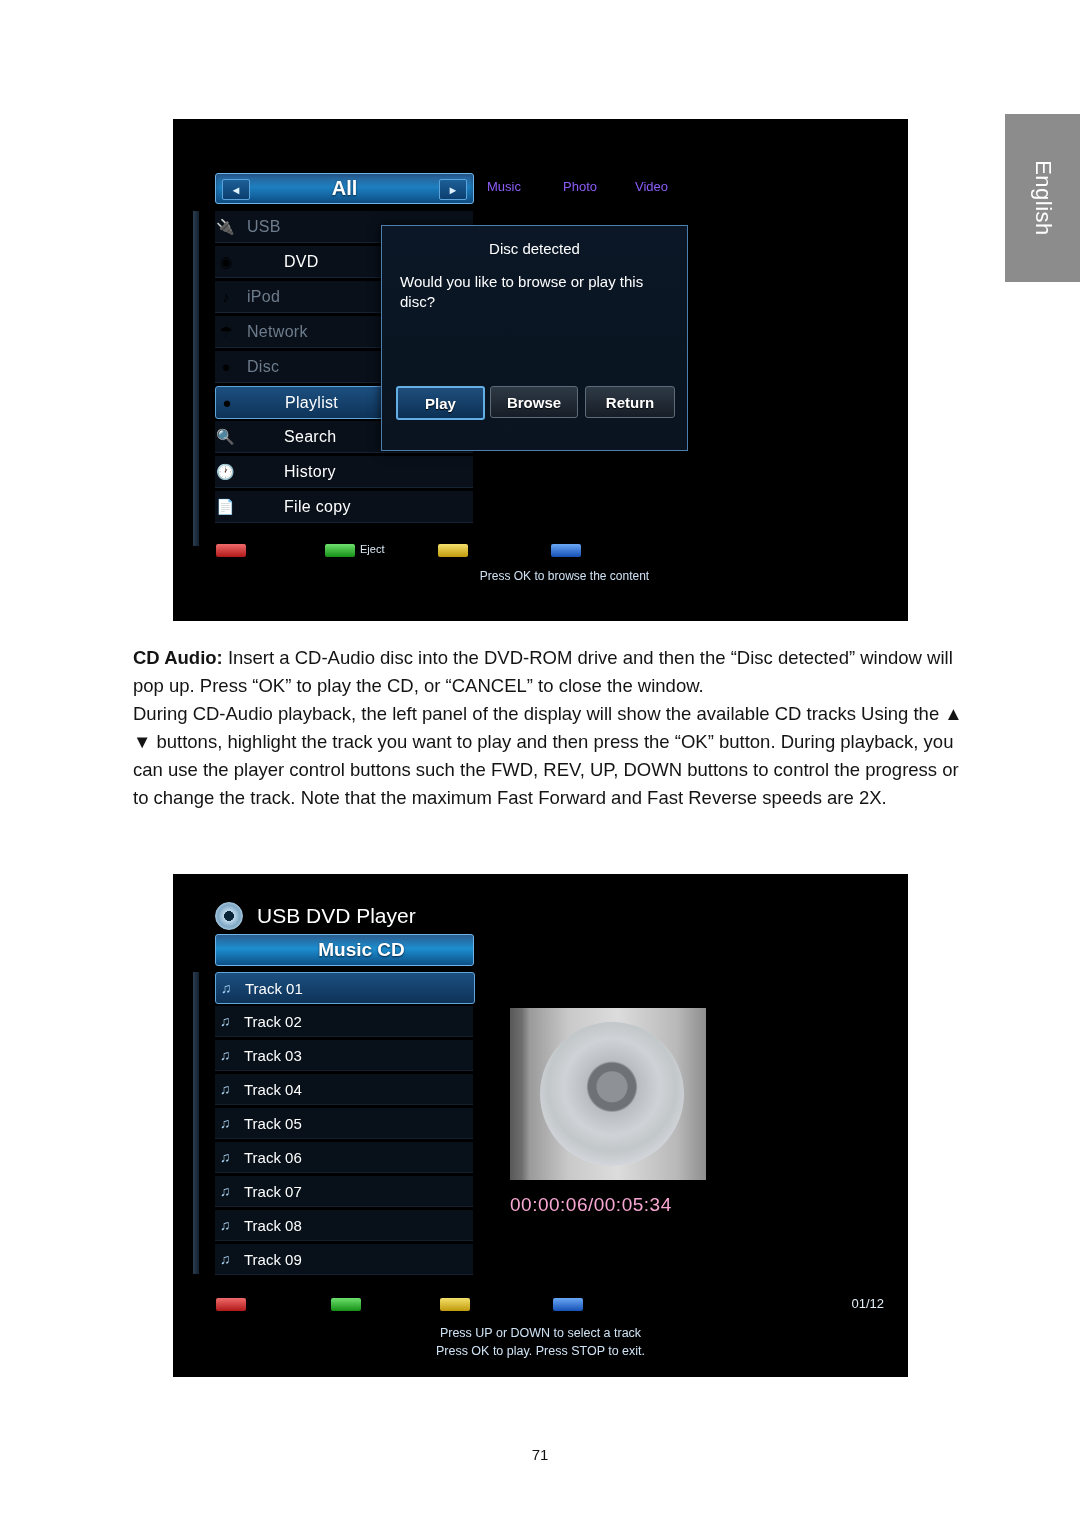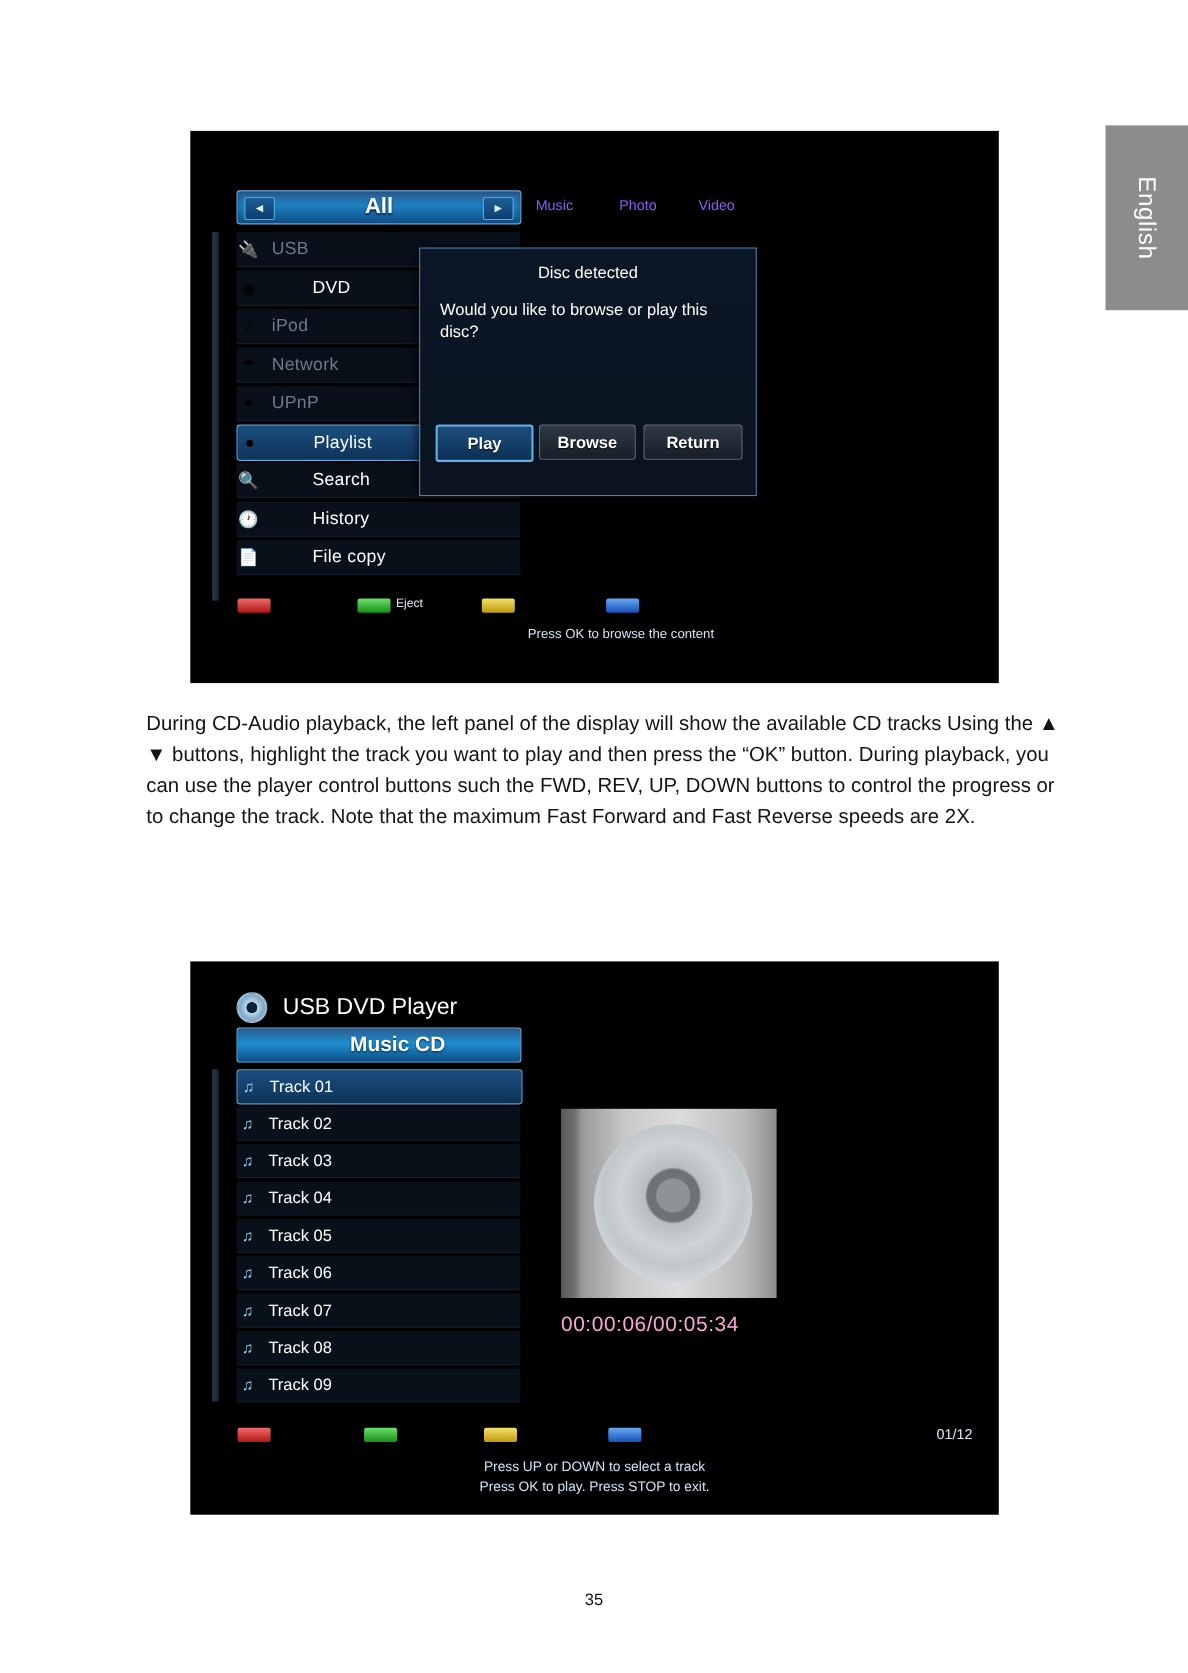--- a/index.html
+++ b/index.html
@@ -417,21 +417,21 @@
       <span class="label">iPod</span>
     </div>
 
     <div class="src-row dim" style="top:105px;">
       <span class="src-icon">☂</span>
       <span class="label">Network</span>
     </div>
 
     <div class="src-row dim" style="top:140px;">
       <span class="src-icon">●</span>
-      <span class="label">UPnP</span>
+      <span class="label">Disc</span>
     </div>
 
     <div class="src-row bright sel" style="top:175px;">
       <span class="src-icon">●</span>
       <span class="label">Playlist</span>
     </div>
 
     <div class="src-row bright" style="top:210px;">
       <span class="src-icon">🔍</span>
       <span class="label">Search</span>
@@ -461,20 +461,21 @@
     <div class="keybtn k-green" style="left:152px;"></div>
     <div class="keylabel" style="left:187px; top:-1px;">Eject</div>
     <div class="keybtn k-yellow" style="left:265px;"></div>
     <div class="keybtn k-blue" style="left:378px;"></div>
   </div>
 
   <div class="hintbar" style="top:450px;margin-left:24px;">Press OK to browse the content</div>
 </div>
 
 <div class="bodytext">
+  <p><b>CD Audio:</b><span> Insert a CD-Audio disc into the DVD-ROM drive and then the “Disc detected” window will pop up.  Press “OK” to play the CD, or “CANCEL” to close the window.</span></p>
   <p>During CD-Audio playback, the left panel of the display will show the available CD tracks Using the ▲ ▼ buttons, highlight the track you want to play and then press the “OK” button. During playback, you can use the player control buttons such the FWD, REV, UP, DOWN buttons to control the progress or to change the track. Note that the maximum Fast Forward and Fast Reverse speeds are 2X.</p>
 </div>
 
 <div class="screen" id="screen-two">
 
   <div class="player-head">
     <div class="disc-ico"></div>
     <div class="ptitle">USB DVD Player</div>
   </div>
 
@@ -534,13 +535,13 @@
     <div class="keybtn k-green" style="left:158px;"></div>
     <div class="keybtn k-yellow" style="left:267px;"></div>
     <div class="keybtn k-blue" style="left:380px;"></div>
     <div class="counter" style="top:-2px;">01/12</div>
   </div>
 
   <div class="hint2" style="top:468px;">Press OK to play. Press STOP to exit.</div>
   <div class="hint2" style="top:450px;">Press UP or DOWN to select a track</div>
 </div>
 
-<div class="pagenum">35</div>
+<div class="pagenum">71</div>
 
 </body></html>

